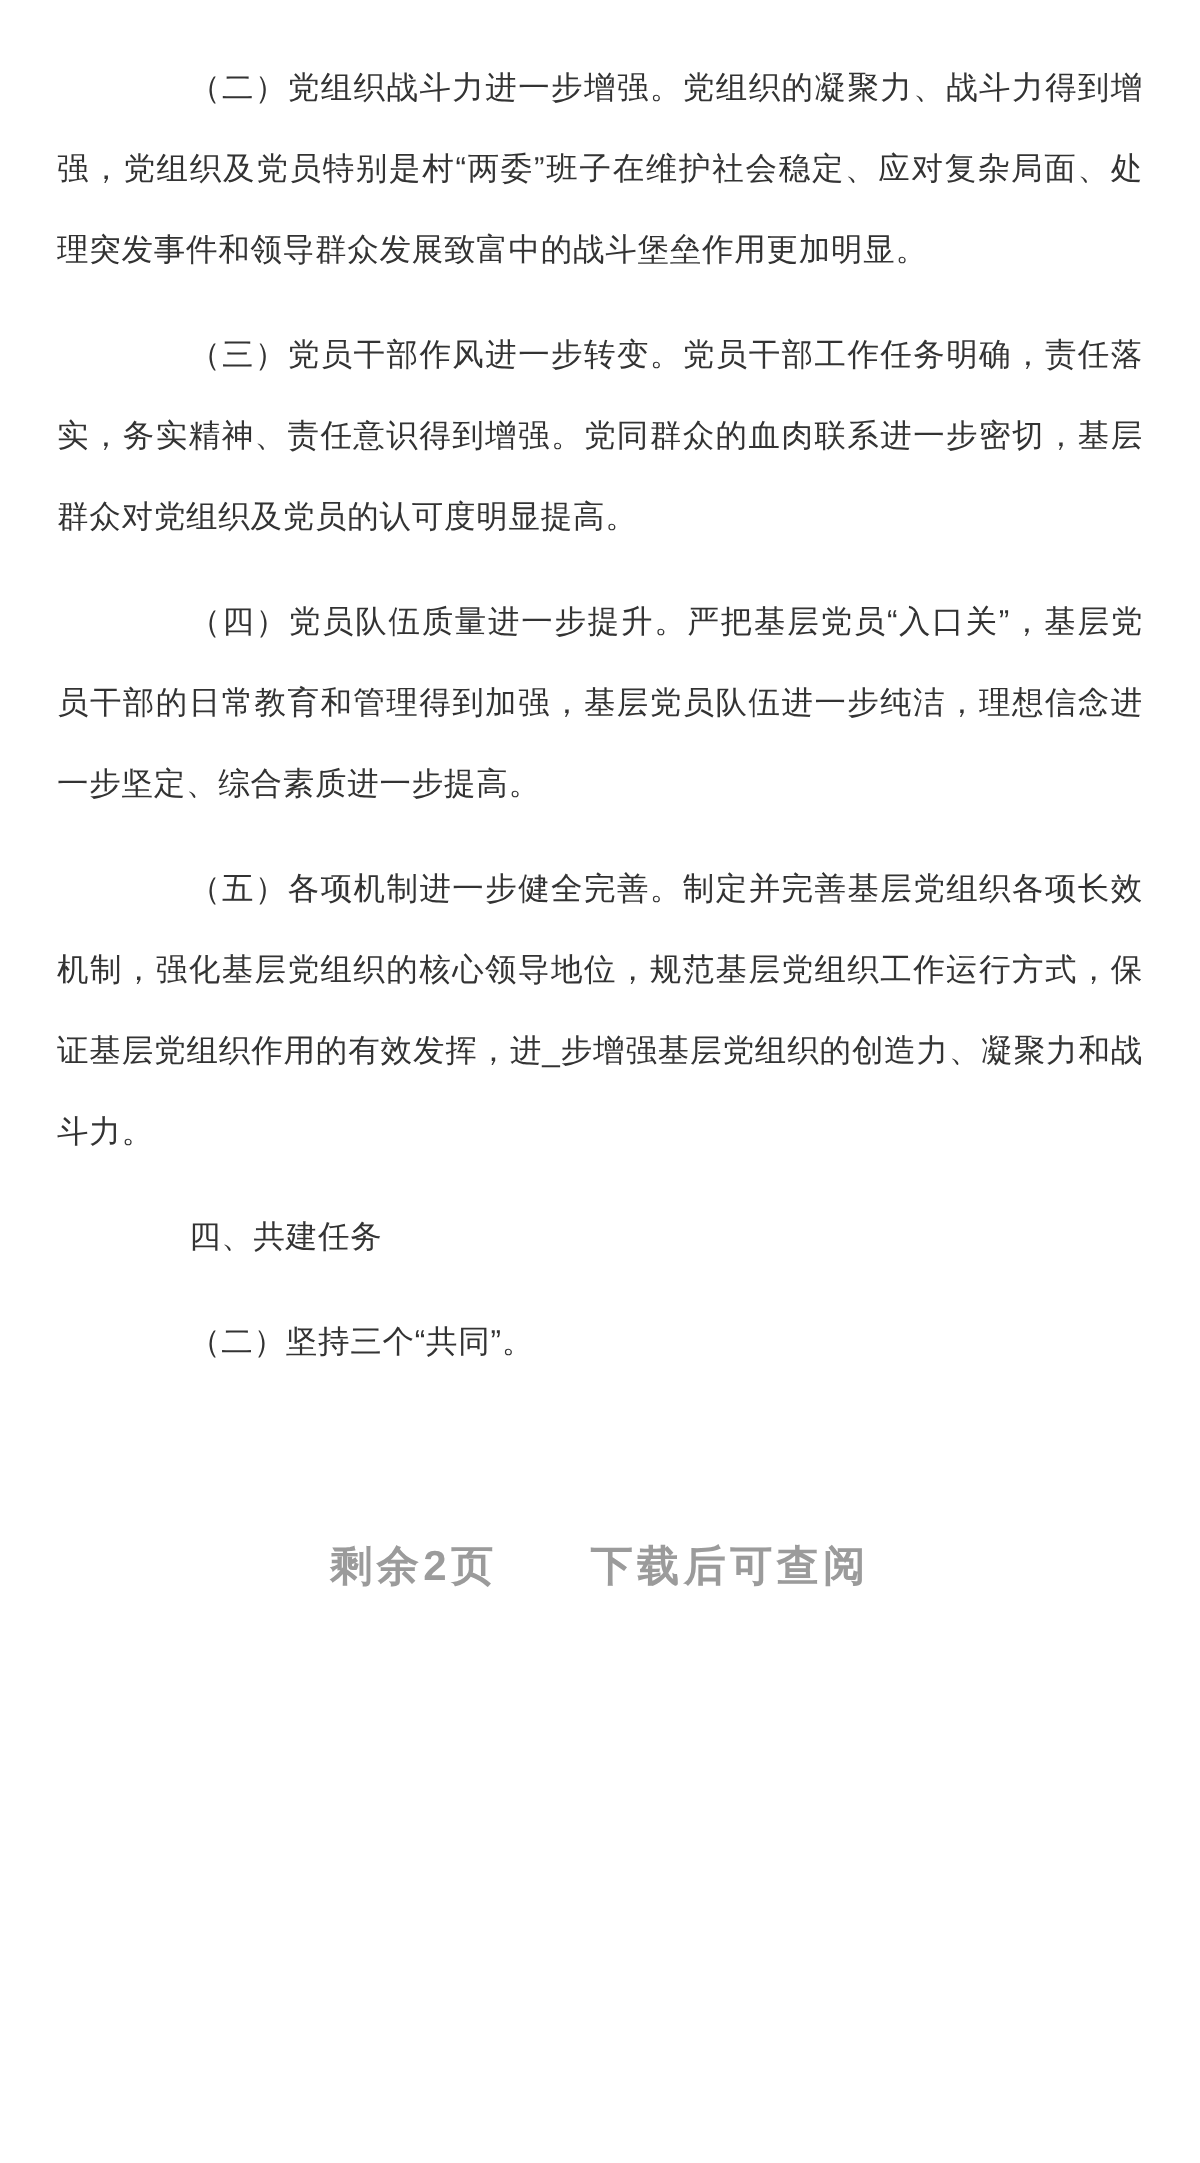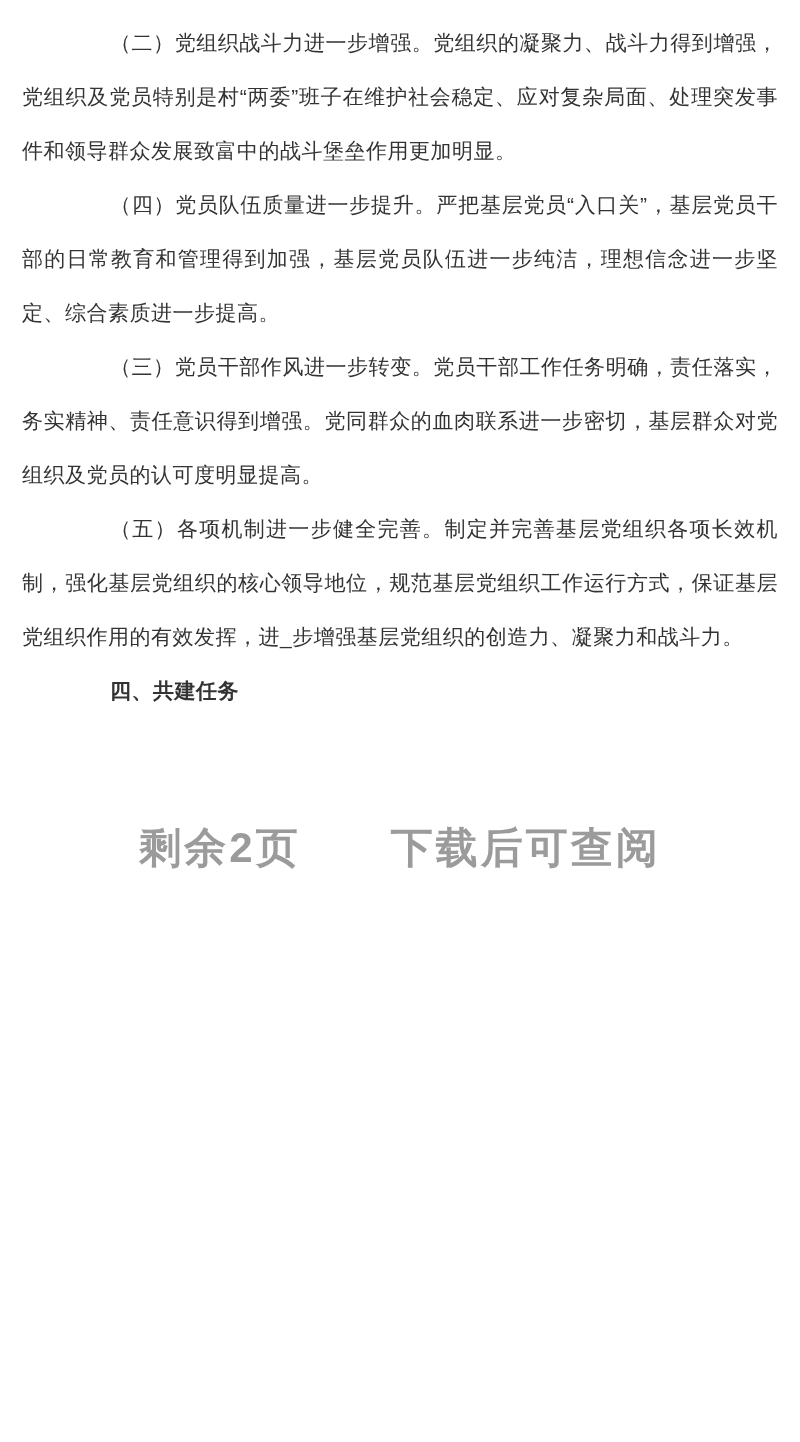--- a/index.html
+++ b/index.html
@@ -17,44 +17,45 @@
       width: 800px;
       padding: 16px 22px 0 22px;
       color: #333333;
       font-size: 21px;
       line-height: 54px;
       text-align: justify;
       text-justify: inter-ideograph;
       word-break: break-all;
     }
     .para {
-      margin: 0;
+      margin: 16px;
       text-indent: 88px;
       letter-spacing: 0.5px;
     }
     .heading {
-      font-weight: bold;
+      font-weight: normal;
     }
     .footer {
       margin-top: 105px;
       padding-bottom: 60px;
       text-align: center;
       text-indent: 0;
       color: #9b9b9b;
-      font-size: 42px;
+      font-size: 28px;
       font-weight: bold;
       letter-spacing: 3px;
       line-height: 1.2;
       word-break: keep-all;
       white-space: pre-wrap;
     }
   </style>
 </head>
 <body>
 
 <div class="doc">
   <p class="para">（二）党组织战斗力进一步增强。党组织的凝聚力、战斗力得到增强，党组织及党员特别是村“两委”班子在维护社会稳定、应对复杂局面、处理突发事件和领导群众发展致富中的战斗堡垒作用更加明显。</p>
+  <p class="para">（三）党员干部作风进一步转变。党员干部工作任务明确，责任落实，务实精神、责任意识得到增强。党同群众的血肉联系进一步密切，基层群众对党组织及党员的认可度明显提高。</p>
   <p class="para">（四）党员队伍质量进一步提升。严把基层党员“入口关”，基层党员干部的日常教育和管理得到加强，基层党员队伍进一步纯洁，理想信念进一步坚定、综合素质进一步提高。</p>
-  <p class="para">（三）党员干部作风进一步转变。党员干部工作任务明确，责任落实，务实精神、责任意识得到增强。党同群众的血肉联系进一步密切，基层群众对党组织及党员的认可度明显提高。</p>
   <p class="para">（五）各项机制进一步健全完善。制定并完善基层党组织各项长效机制，强化基层党组织的核心领导地位，规范基层党组织工作运行方式，保证基层党组织作用的有效发挥，进_步增强基层党组织的创造力、凝聚力和战斗力。</p>
   <p class="para heading">四、共建任务</p>
+  <p class="para">（二）坚持三个“共同”。</p>
   <div class="footer">剩余2页　　下载后可查阅</div>
 </div>
 
 </body></html>

